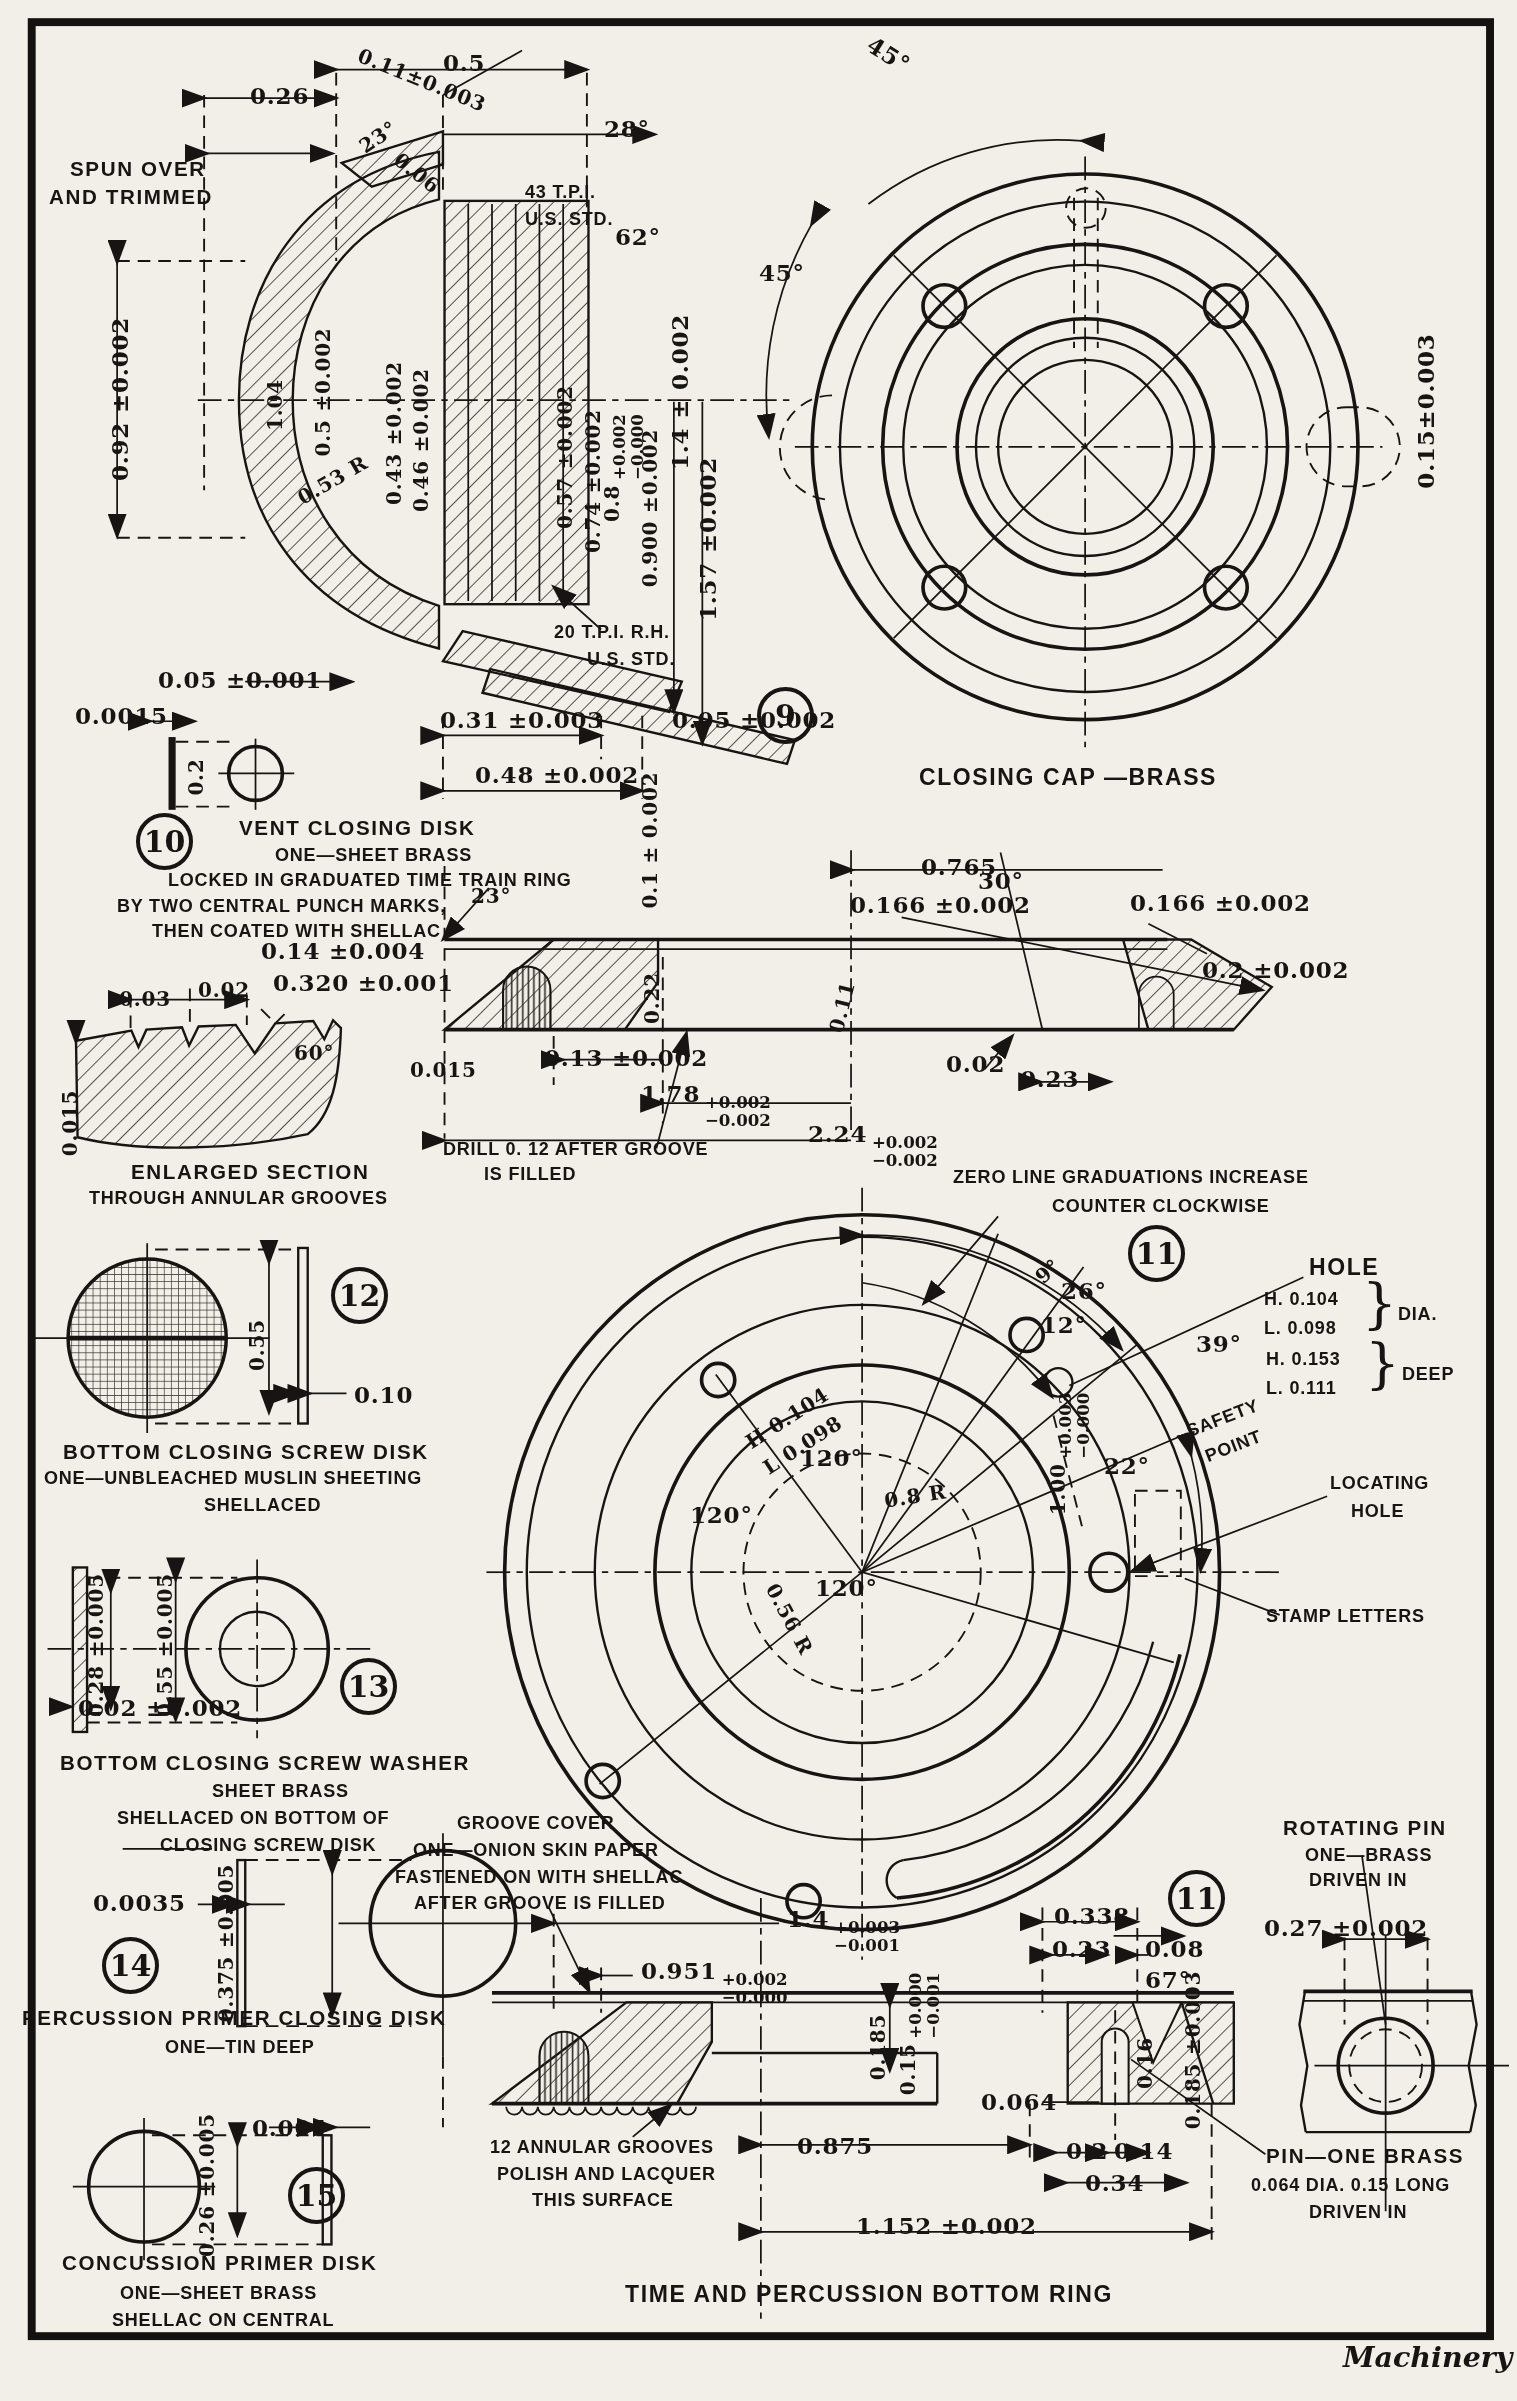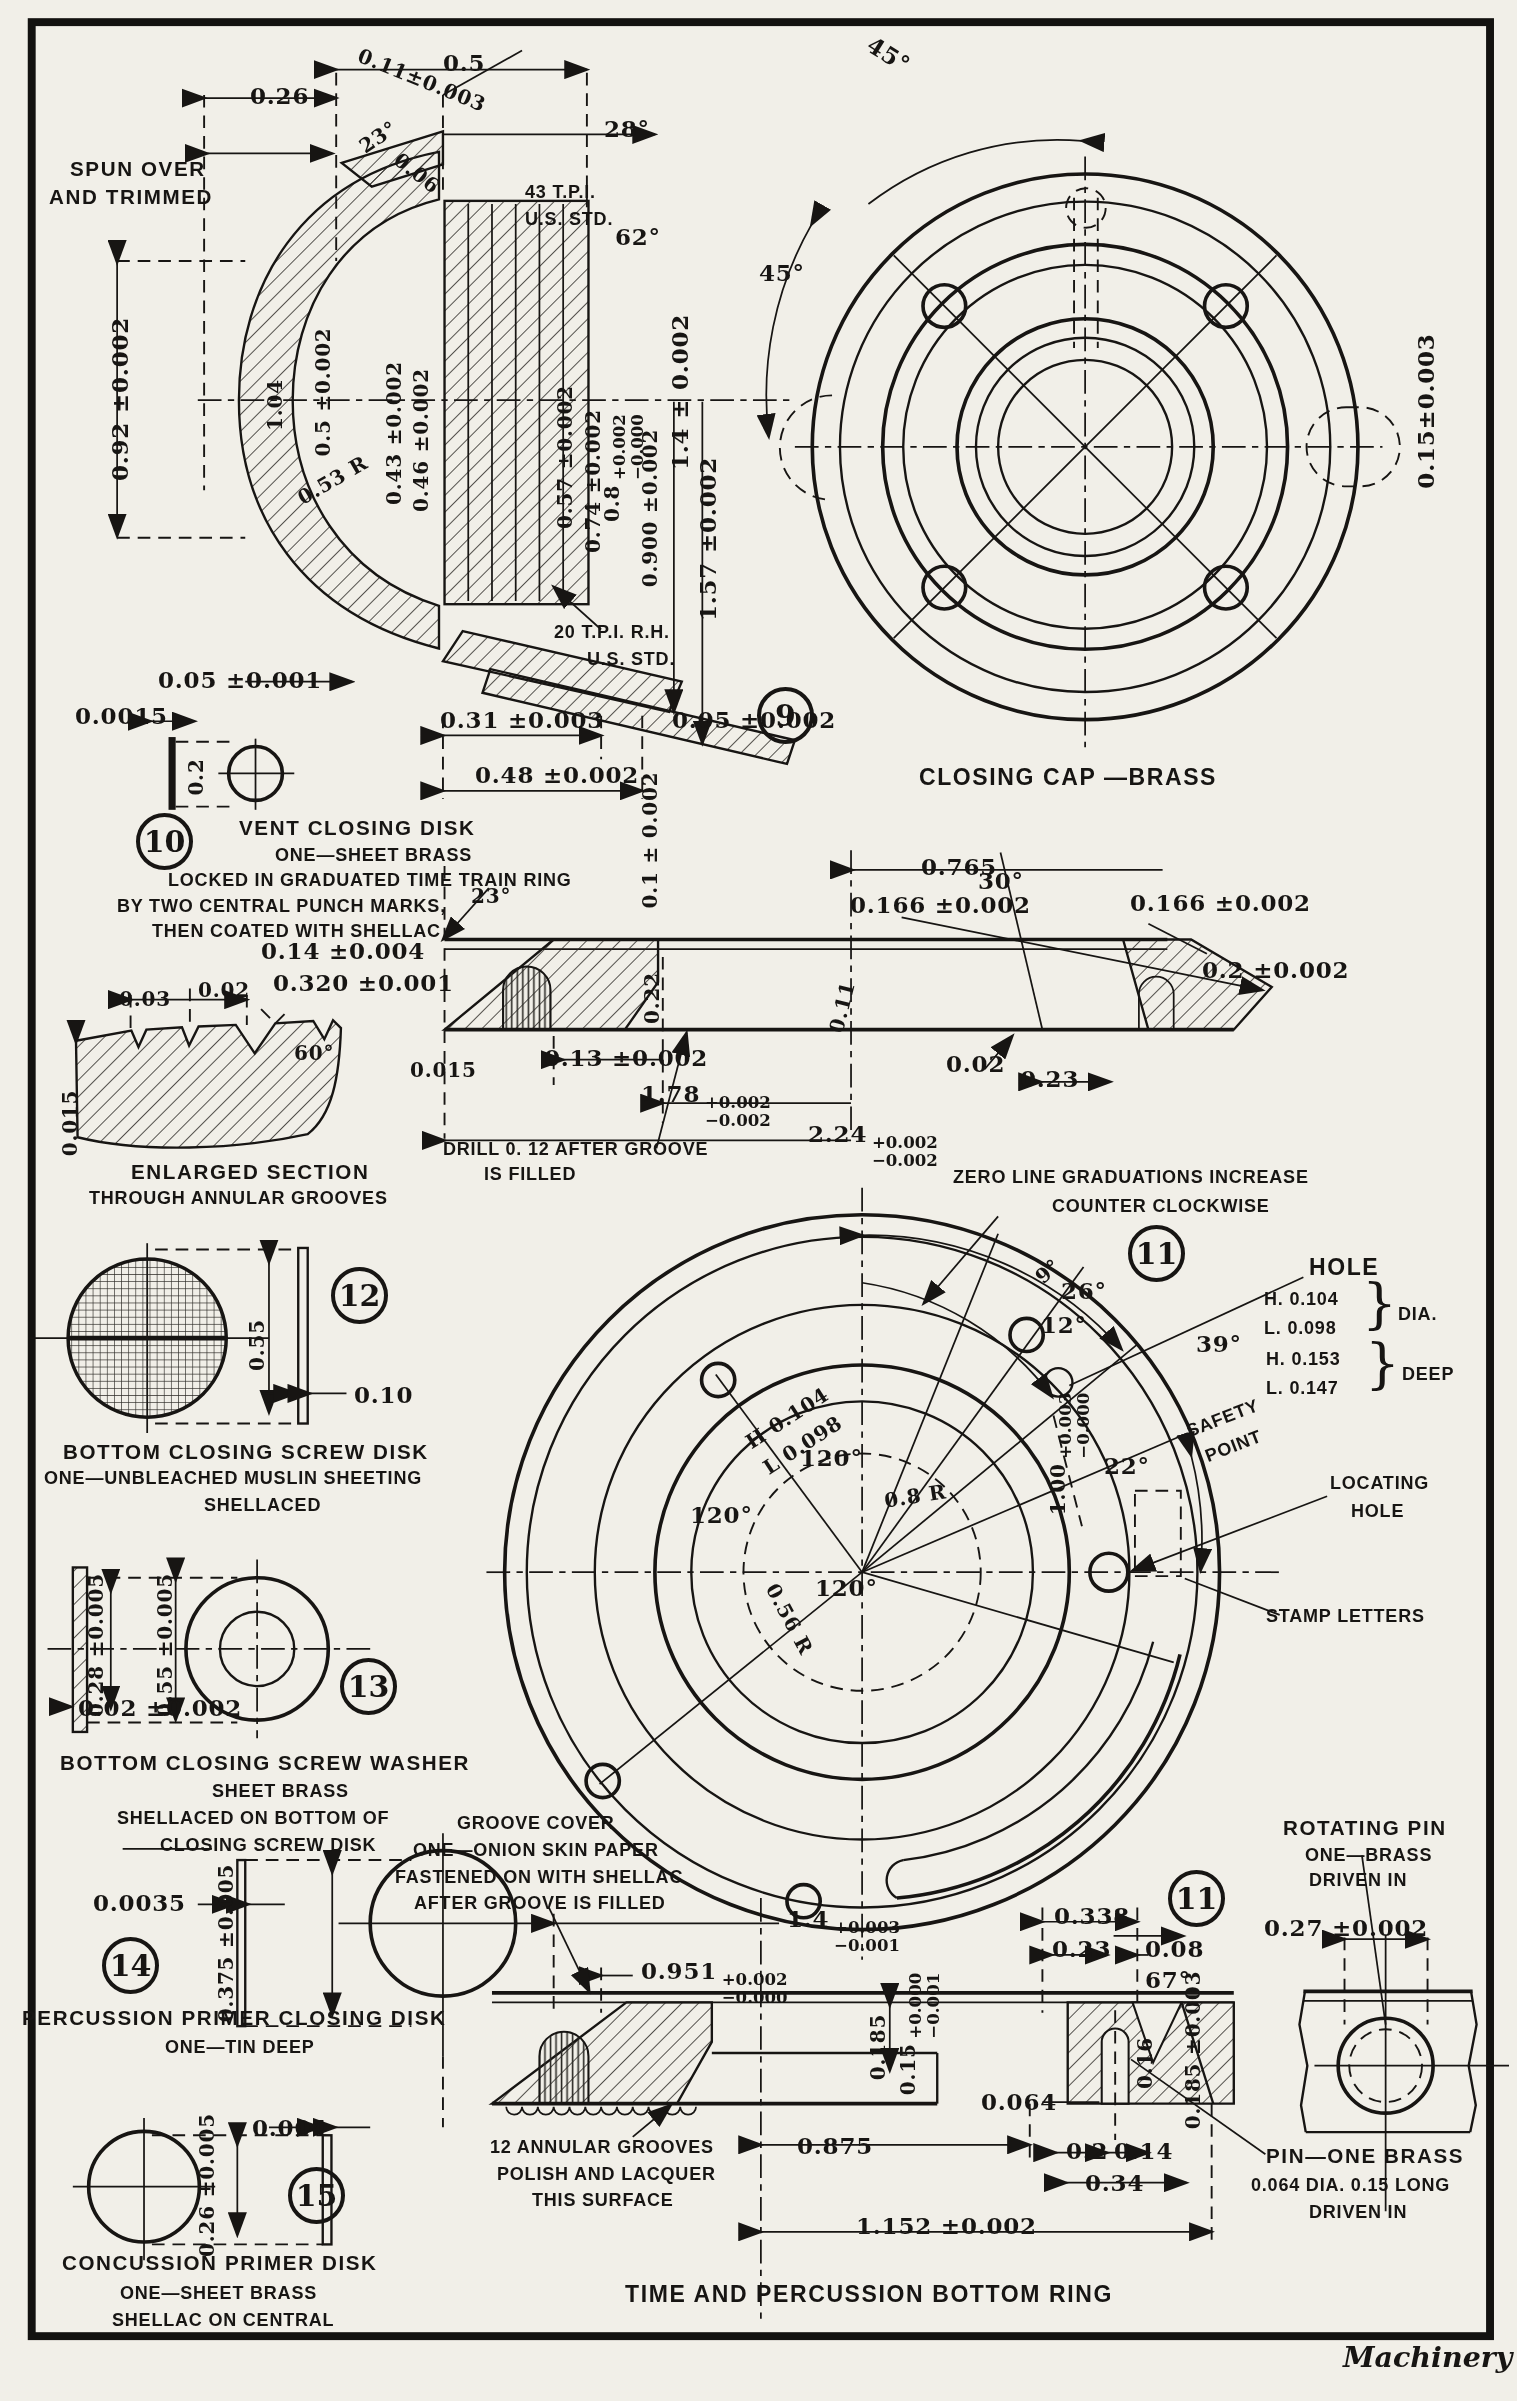--- a/index.html
+++ b/index.html
@@ -397,21 +397,21 @@
 <span class="t cap sm" style="left:204px;top:1495px">SHELLACED</span>
 
 <span class="t circ" style="left:1128px;top:1225px">11</span>
 <span class="t cap lg" style="left:1309px;top:1254px">HOLE</span>
 <span class="t cap sm" style="left:1264px;top:1289px">H. 0.104</span>
 <span class="t cap sm" style="left:1264px;top:1318px">L. 0.098</span>
 <span class="t brace" style="left:1362px;top:1280px">}</span>
 <span class="t cap sm" style="left:1398px;top:1304px">DIA.</span>
 <span class="t dim" style="left:1196px;top:1330px">39°</span>
 <span class="t cap sm" style="left:1266px;top:1349px">H. 0.153</span>
-<span class="t cap sm" style="left:1266px;top:1378px">L. 0.147</span>
+<span class="t cap sm" style="left:1266px;top:1378px">L. 0.111</span>
 <span class="t brace" style="left:1365px;top:1340px">}</span>
 <span class="t cap sm" style="left:1402px;top:1364px">DEEP</span>
 <span class="t dim" style="left:1061px;top:1277px">26°</span>
 <span class="t dim" style="left:1041px;top:1311px">12°</span>
 <span class="t dim sm" style="left:1035px;top:1259px;transform:rotate(-42deg)">9°</span>
 <span class="t cap sm" style="left:1185px;top:1408px;transform:rotate(-21deg)">SAFETY</span>
 <span class="t cap sm" style="left:1204px;top:1436px;transform:rotate(-21deg)">POINT</span>
 <span class="t dim" style="left:1104px;top:1452px">22°</span>
 <span class="t cap sm" style="left:1330px;top:1473px">LOCATING</span>
 <span class="t cap sm" style="left:1351px;top:1501px">HOLE</span>

